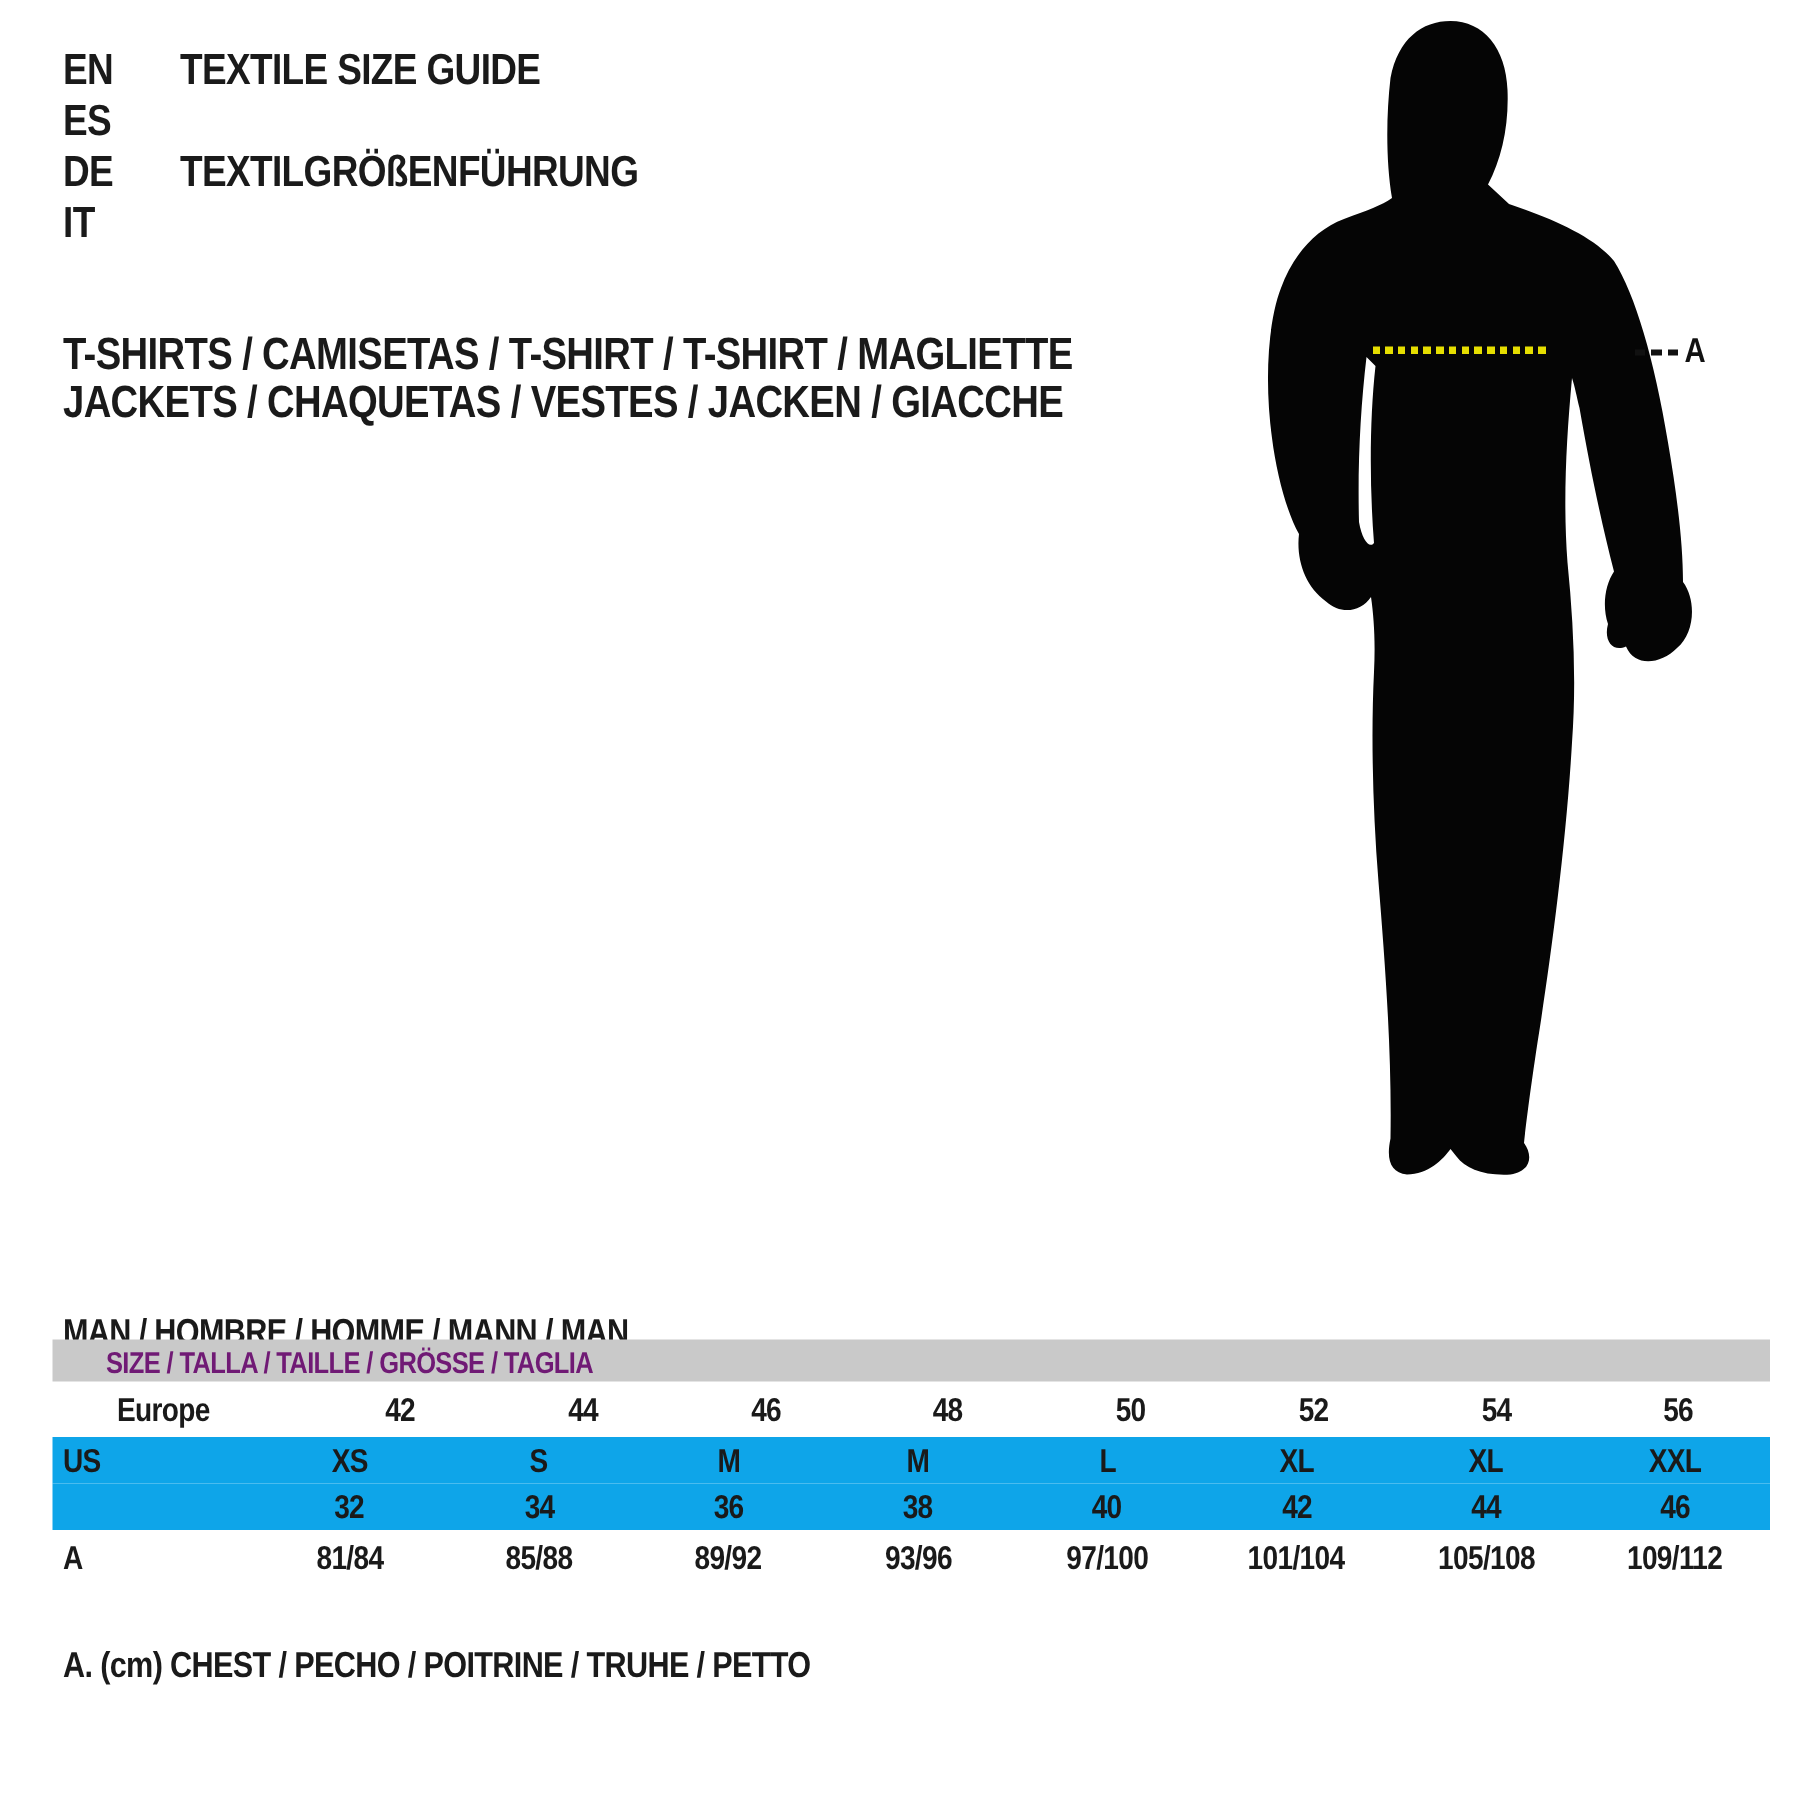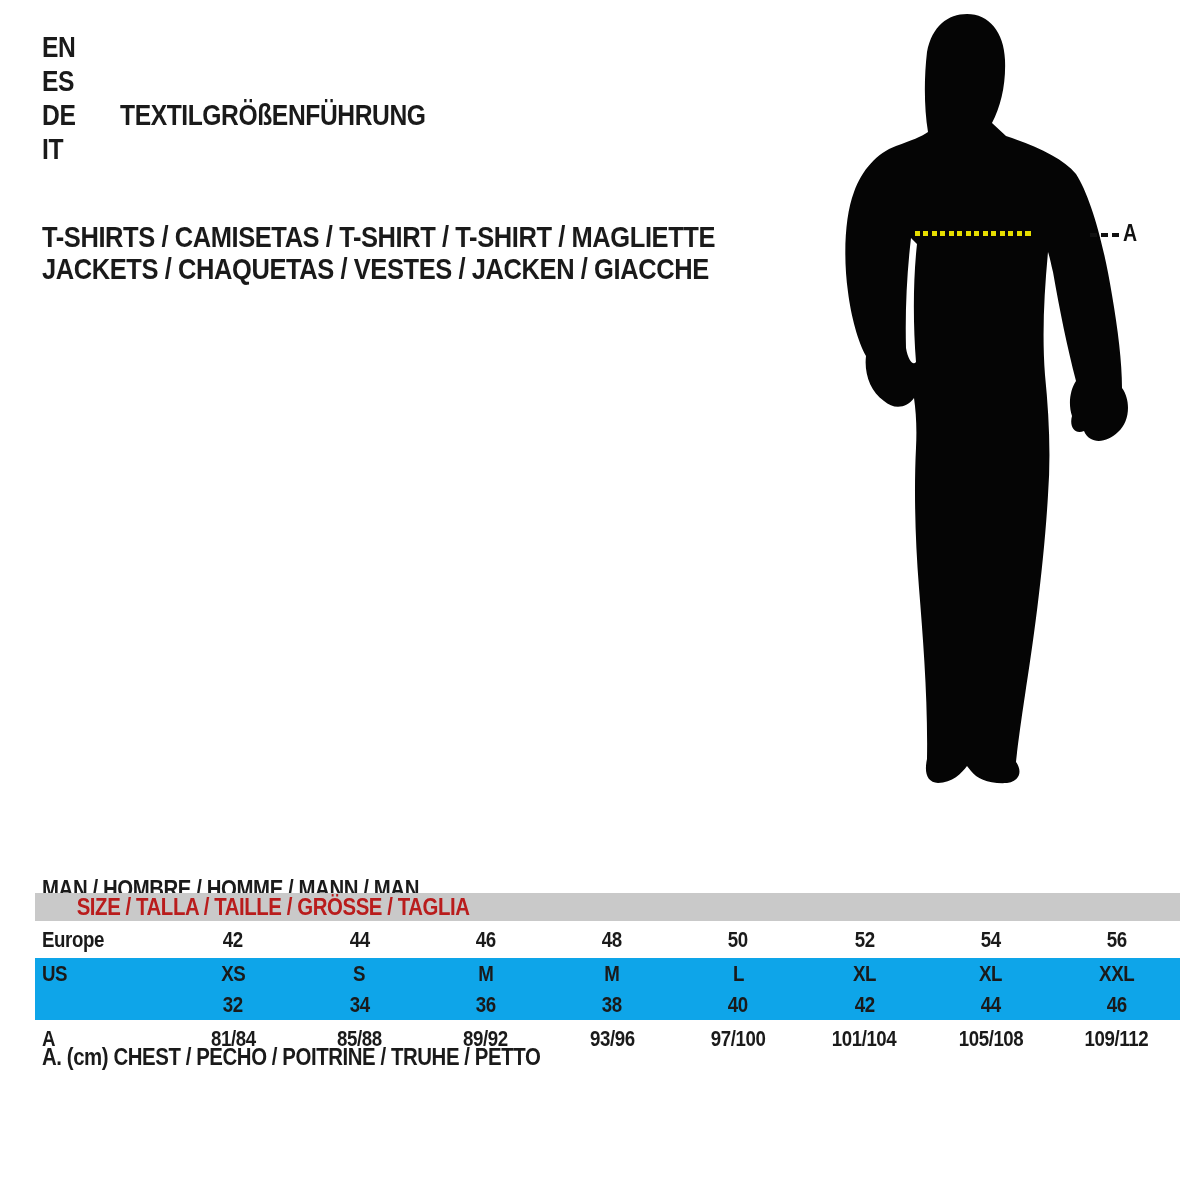--- a/index.html
+++ b/index.html
@@ -32,45 +32,46 @@
     background:repeating-linear-gradient(to right, #111 0 7px, transparent 7px 11px);
   }
   .pointer-label { position:absolute; left:303px; top:220px; font-size:23px; color:#111; }
 
   
   .man-label { position:absolute; left:42px; top:845px; font-size:24px;margin-top:30px; }
 
   
   .size-table { position:absolute; left:35px; top:893px; width:1145px; }
   .thead {
-    height:28px; background:#c9c9c9; color:#b91c1c; font-size:24px;
+    height:28px; background:#c9c9c9; color:#701a75; font-size:20px;
     display:flex; align-items:flex-end; padding-left:7px;
   }
   .trow { display:flex; align-items:center; font-size:22px; }
   .trow.shaded { background:#0ea5e9; }
-  #table-rows .trow:nth-child(1) { height:37px; }
+  #table-rows .trow:nth-child(1) { height:37px;margin-left:36px; }
   #table-rows .trow:nth-child(2) { height:31px; }
   #table-rows .trow:nth-child(3) { height:31px; }
   #table-rows .trow:nth-child(4) { height:38px; }
   .tlabel { width:135px; padding-left:7px; }
   .tcell { flex:1; text-align:center; }
   .tcell .cond, .thead .cond, .tlabel .cond { transform-origin:50% 50%; }
   .tlabel .cond { transform-origin:0 50%; }
 
   
-  .footer-note { position:absolute; left:42px; top:1043px; font-size:24px; }
+  .footer-note { position:absolute; left:42px; top:1097px; font-size:24px; }
 </style>
 </head>
 <body>
 
 <div class="page">
 
   <div class="lang-block" id="lang-block">
       <div class="lang-row">
         <div class="lang-code"><span class="cond">EN</span></div>
+        <div class="lang-label"><span class="cond">TEXTILE SIZE GUIDE</span></div>
       </div>
       <div class="lang-row">
         <div class="lang-code"><span class="cond">ES</span></div>
       </div>
       <div class="lang-row">
         <div class="lang-code"><span class="cond">DE</span></div>
         <div class="lang-label"><span class="cond">TEXTILGRÖßENFÜHRUNG</span></div>
       </div>
       <div class="lang-row">
         <div class="lang-code"><span class="cond">IT</span></div>

